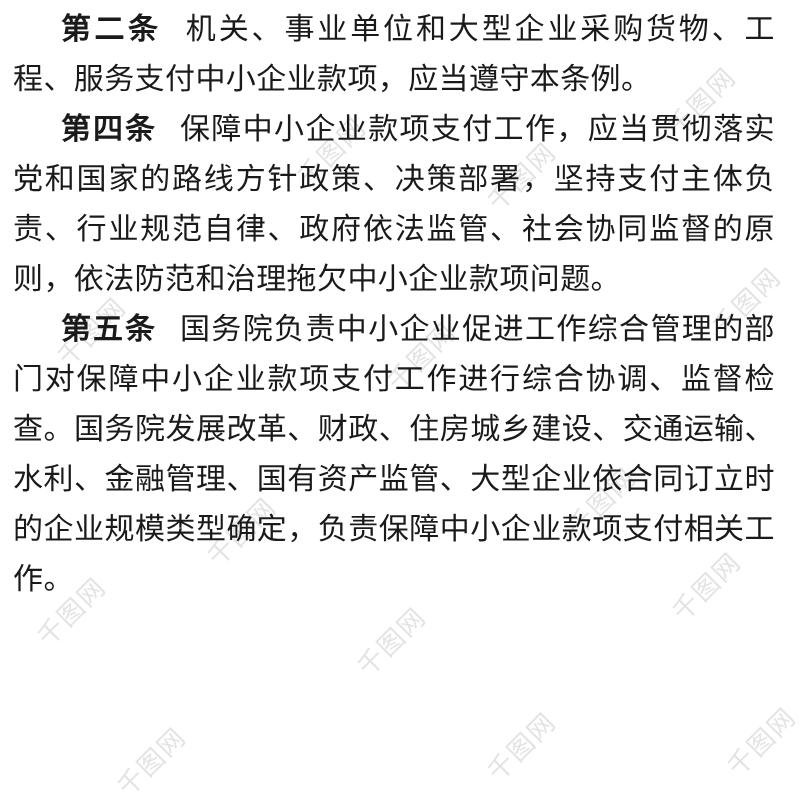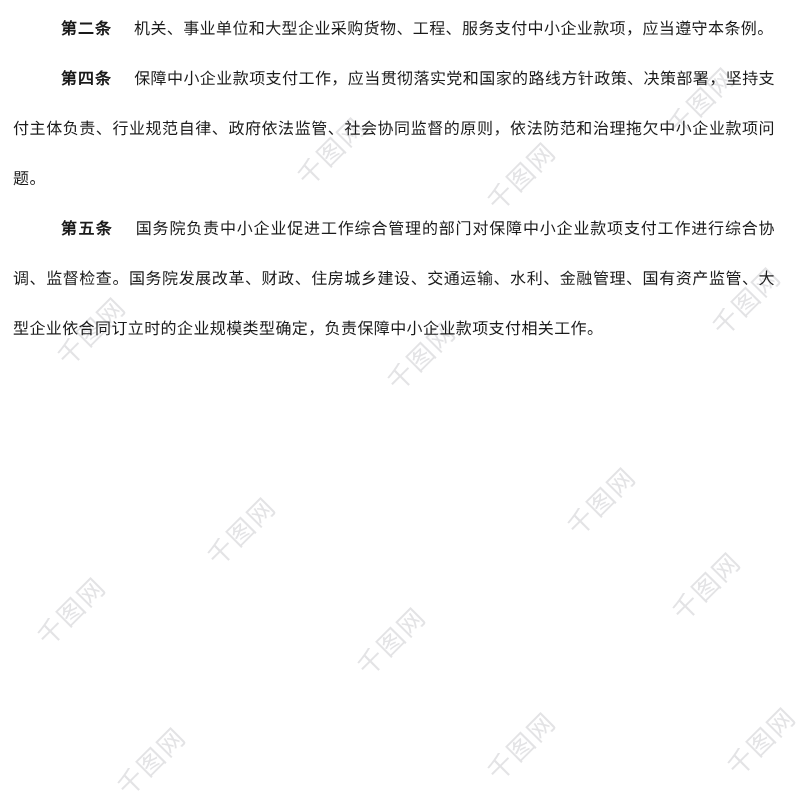--- a/index.html
+++ b/index.html
@@ -40,21 +40,21 @@
   
   #doc {
     position: absolute;
     inset: 0;
     z-index: 2;
     padding: 0;
   }
   .para {
     margin: 0;
     color: #1a1a1a;
-    font-size: 16px;
+    font-size: 30px;
     line-height: 50px;
     letter-spacing: 0.4px;
     text-align: justify;
     text-justify: inter-ideograph;
     -moz-text-align-last: left;
     text-align-last: left;
     padding: 0 25px 0 13px;
     text-indent: 48px;
   }
   .para.cont {

